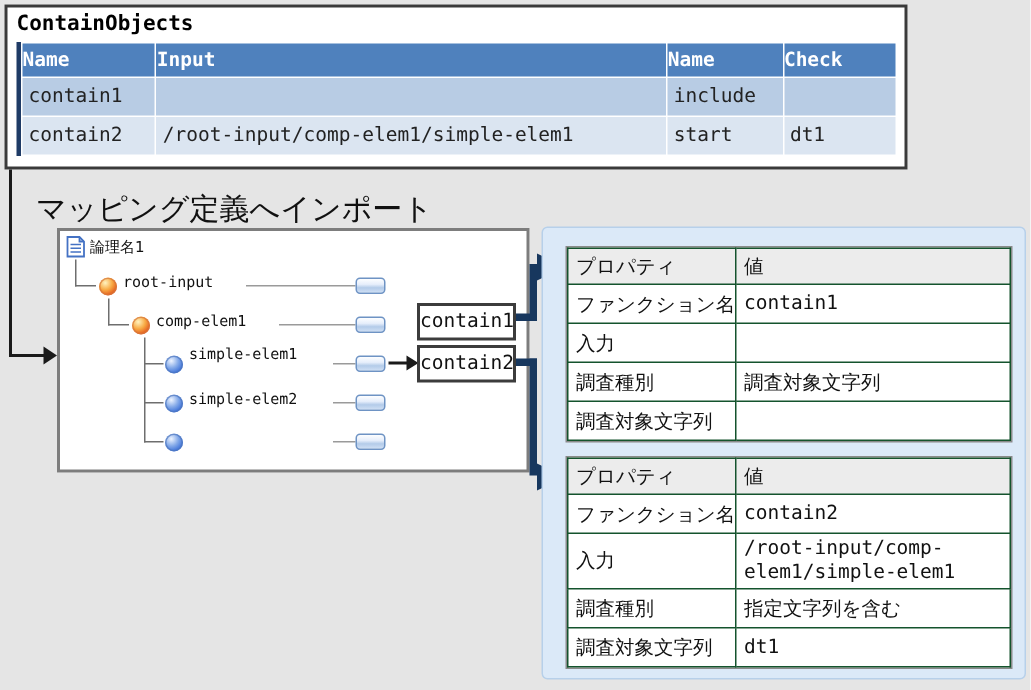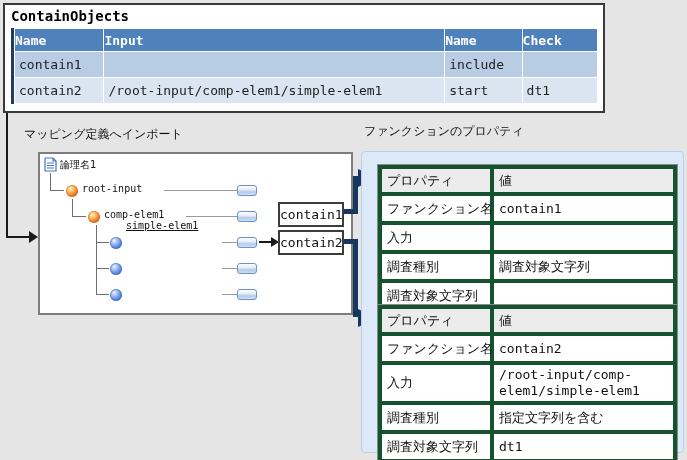--- a/index.html
+++ b/index.html
@@ -49,21 +49,21 @@
     border-left:8px solid #1a1a1a;
   }
   .navy{position:absolute;background:#17375e;}
   .arrow-right-navy{
     position:absolute;width:0;height:0;
     border-top:9px solid transparent;border-bottom:9px solid transparent;
     border-left:19px solid #17375e;
   }
 
   
-  .sec-label{position:absolute;font-size:12px;color:#111;white-space:nowrap;}
+  .sec-label{position:absolute;font-size:20px;color:#111;white-space:nowrap;}
 
   
   .treebox{
     position:absolute;left:38px;top:152px;width:315px;height:163px;
     border:2px solid #7d7d7d;background:#fff;box-sizing:border-box;
   }
   .tree-text{
     position:absolute;font-size:10px;color:#111;white-space:nowrap;
     font-family:"DejaVu Sans Mono","Liberation Mono",monospace;
   }
@@ -94,21 +94,21 @@
   
   .panel{
     position:absolute;left:361px;top:151px;width:323px;height:302px;
     background:#dbe9f8;border:1px solid #b7d0ea;border-radius:4px;box-sizing:border-box;
   }
   table.ptable{
     position:absolute;border-collapse:collapse;background:#fff;
     font-size:13px;table-layout:fixed;width:295px;
   }
   table.ptable th,table.ptable td{
-    border:4px solid #14532d;padding:2px 5px;text-align:left;font-weight:normal;
+    border:1px solid #14532d;padding:2px 5px;text-align:left;font-weight:normal;
     vertical-align:middle;color:#111;
   }
   table.ptable th{background:#ececec;height:19px;}
   table.ptable td{height:21px;}
   table.ptable td.plabel{white-space:nowrap;}
   table.ptable td.pvalue{
     font-family:"DejaVu Sans Mono","Liberation Mono",monospace;
     word-wrap:break-word;line-height:16px;
   }
   table.ptable{box-shadow:0 0 0 1px #8a8a8a;}
@@ -182,25 +182,26 @@
   <div class="tree-text" style="left:82px;top:183px;">root-input</div>
   <div class="line-gray" style="left:164px;top:190px;width:73px;height:1px;"></div>
   <span class="handle" style="left:237px;top:185px;"></span>
 
   <span class="gem orange" style="left:88px;top:211px;"></span>
   <div class="tree-text" style="left:104px;top:209px;">comp-elem1</div>
   <div class="line-gray" style="left:186px;top:216px;width:51px;height:1px;"></div>
   <span class="handle" style="left:237px;top:211px;"></span>
 
   <span class="gem blue" style="left:110px;top:237px;"></span>
-  <div class="tree-text" style="left:126px;top:220px;text-decoration:underline;">simple-elem1</div>
+  <div class="tree-text" style="left:126px;top:231px;">simple-elem1</div>
   <div class="line-gray" style="left:222px;top:242px;width:15px;height:1px;"></div>
   <span class="handle" style="left:237px;top:237px;"></span>
 
   <span class="gem blue" style="left:110px;top:263px;"></span>
+  <div class="tree-text" style="left:126px;top:261px;">simple-elem2</div>
   <div class="line-gray" style="left:222px;top:268px;width:15px;height:1px;"></div>
   <span class="handle" style="left:237px;top:263px;"></span>
 
   <span class="gem blue" style="left:110px;top:289px;"></span>
   <div class="line-gray" style="left:222px;top:294px;width:15px;height:1px;"></div>
   <span class="handle" style="left:237px;top:289px;"></span>
 
   <div class="line" style="left:259px;top:241px;width:13px;height:2px;"></div>
   <div class="arrow-right-black small" style="left:271px;top:237px;"></div>
 
@@ -208,21 +209,20 @@
   <div class="fnbox" style="top:230px;">contain2</div>
 
   <div class="navy" style="left:344px;top:209px;width:14px;height:5px;"></div>
   <div class="navy" style="left:353px;top:176px;width:5px;height:38px;"></div>
   <div class="arrow-right-navy" style="left:358px;top:169px;"></div>
 
   <div class="navy" style="left:344px;top:239px;width:14px;height:5px;"></div>
   <div class="navy" style="left:353px;top:239px;width:5px;height:78px;"></div>
   <div class="arrow-right-navy" style="left:358px;top:309px;"></div>
 
-  <div class="sec-label" style="left:364px;top:123px;">ファンクションのプロパティ</div>
 
   <div class="panel"></div>
 
   <table class="ptable" style="left:378px;top:165px;">
     <colgroup>
         <col style="width:112px">
         <col style="width:183px">
       </colgroup>
     <tbody>
         <tr>

